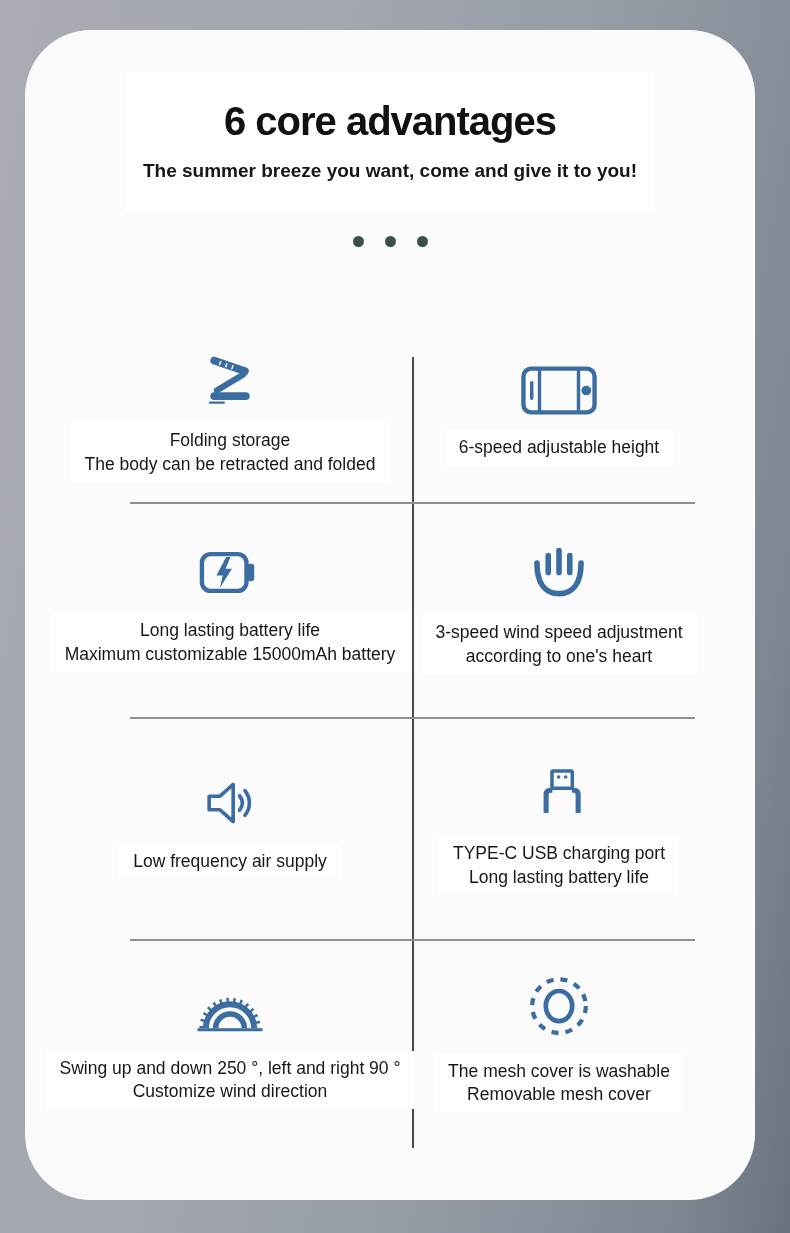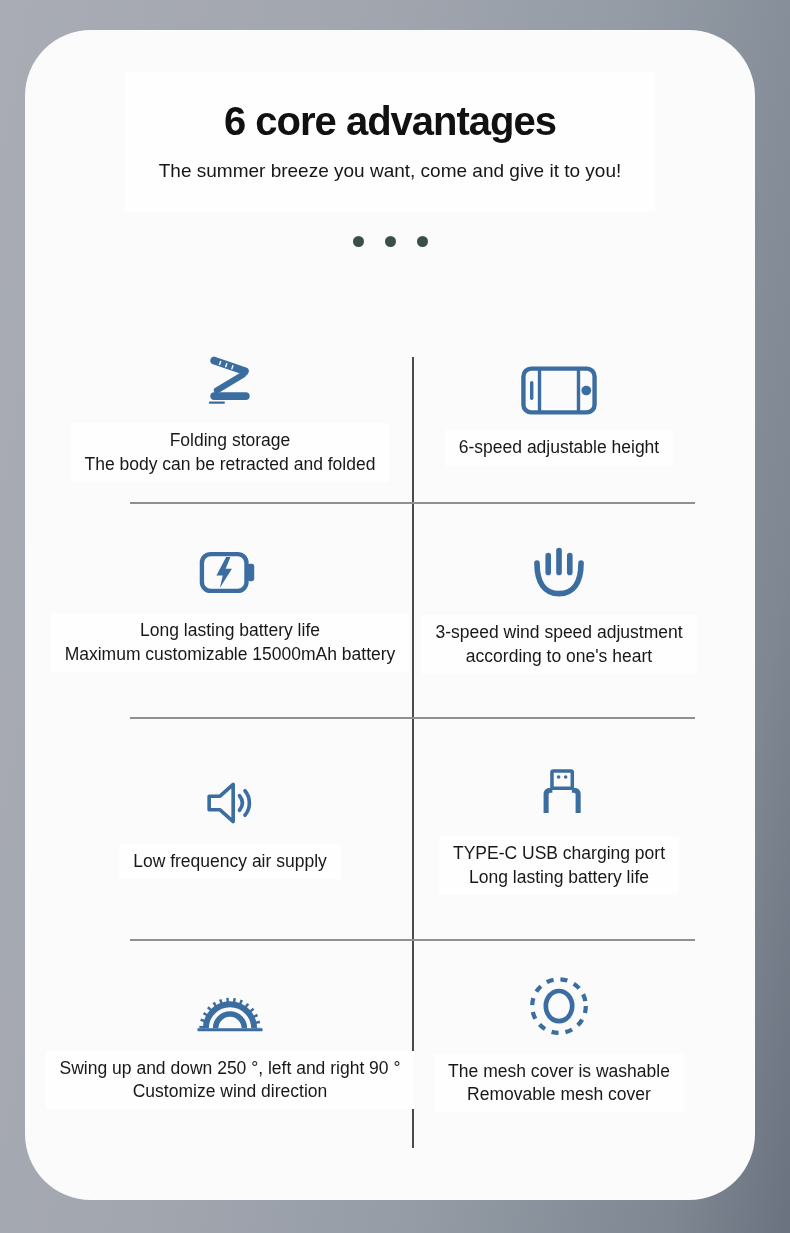--- a/index.html
+++ b/index.html
@@ -15,21 +15,21 @@
   }
   
   .header{position:absolute;top:0;left:0;width:100%;text-align:center;}
   .title-wrap{
     margin:42px auto 0;width:530px;background:#fefefe;padding:26px 0 30px;
   }
   .title{
     font-size:40px;line-height:1.15;font-weight:600;letter-spacing:-1px;color:#111;
   }
   .subtitle{
-    margin-top:16px;font-size:19px;font-weight:400;color:#161616;
+    margin-top:16px;font-size:19px;font-weight:700;color:#161616;
   }
   .dots{display:flex;justify-content:center;gap:21px;margin-top:24px;}
   .dot{width:11px;height:11px;border-radius:50%;background:var(--dots,#3a4f45);}
   
   .vline{position:absolute;left:387px;top:327px;width:2px;height:791px;background:var(--divider-vertical,#4b4b4b);}
   .hline{position:absolute;left:105px;width:565px;height:2px;background:var(--divider-horizontal,#8f8f8f);}
   .hline.h1{top:472px;} .hline.h2{top:687px;} .hline.h3{top:909px;}
   .cell{
     position:absolute;width:350px;display:flex;flex-direction:column;
     align-items:center;justify-content:center;gap:15px;text-align:center;

